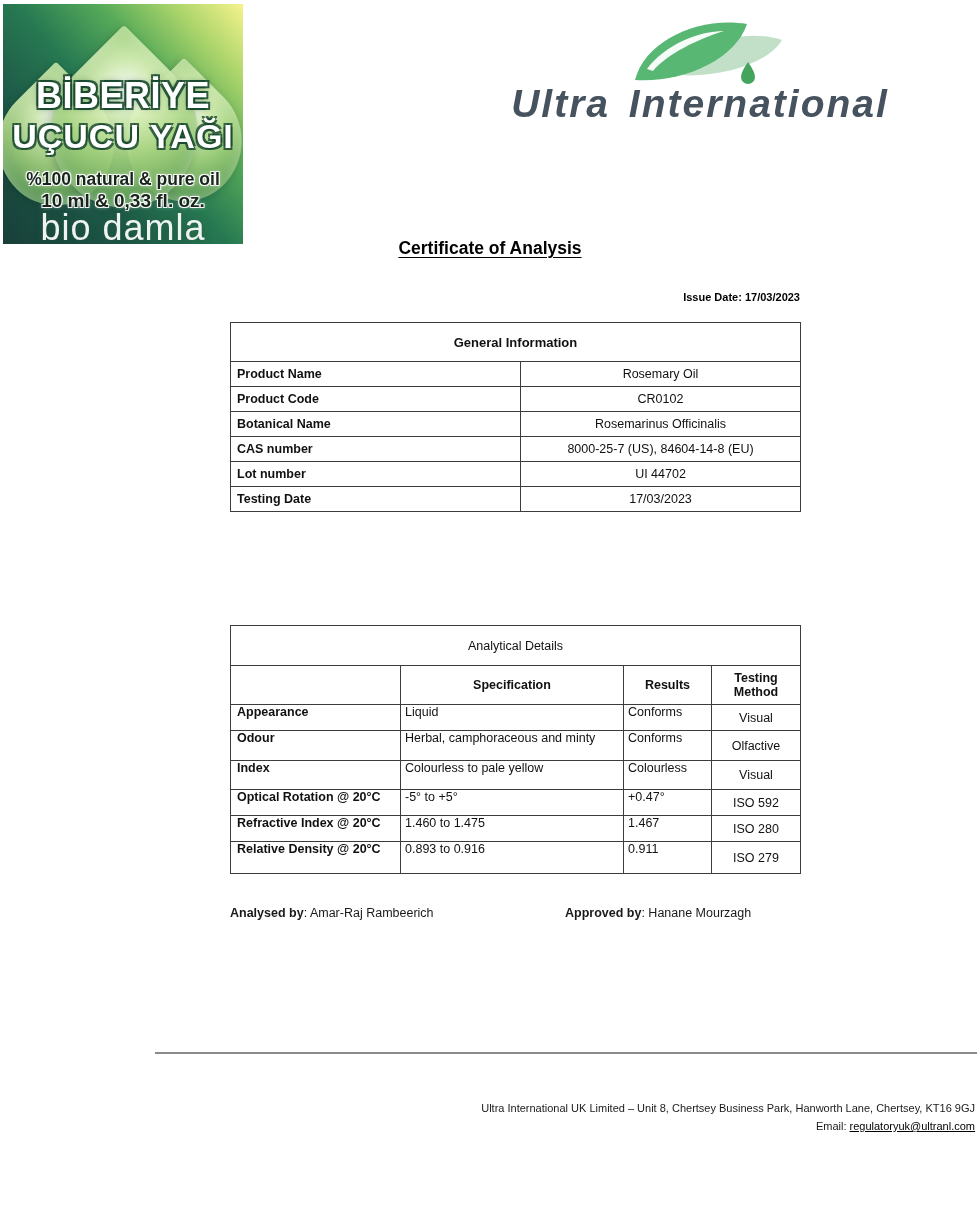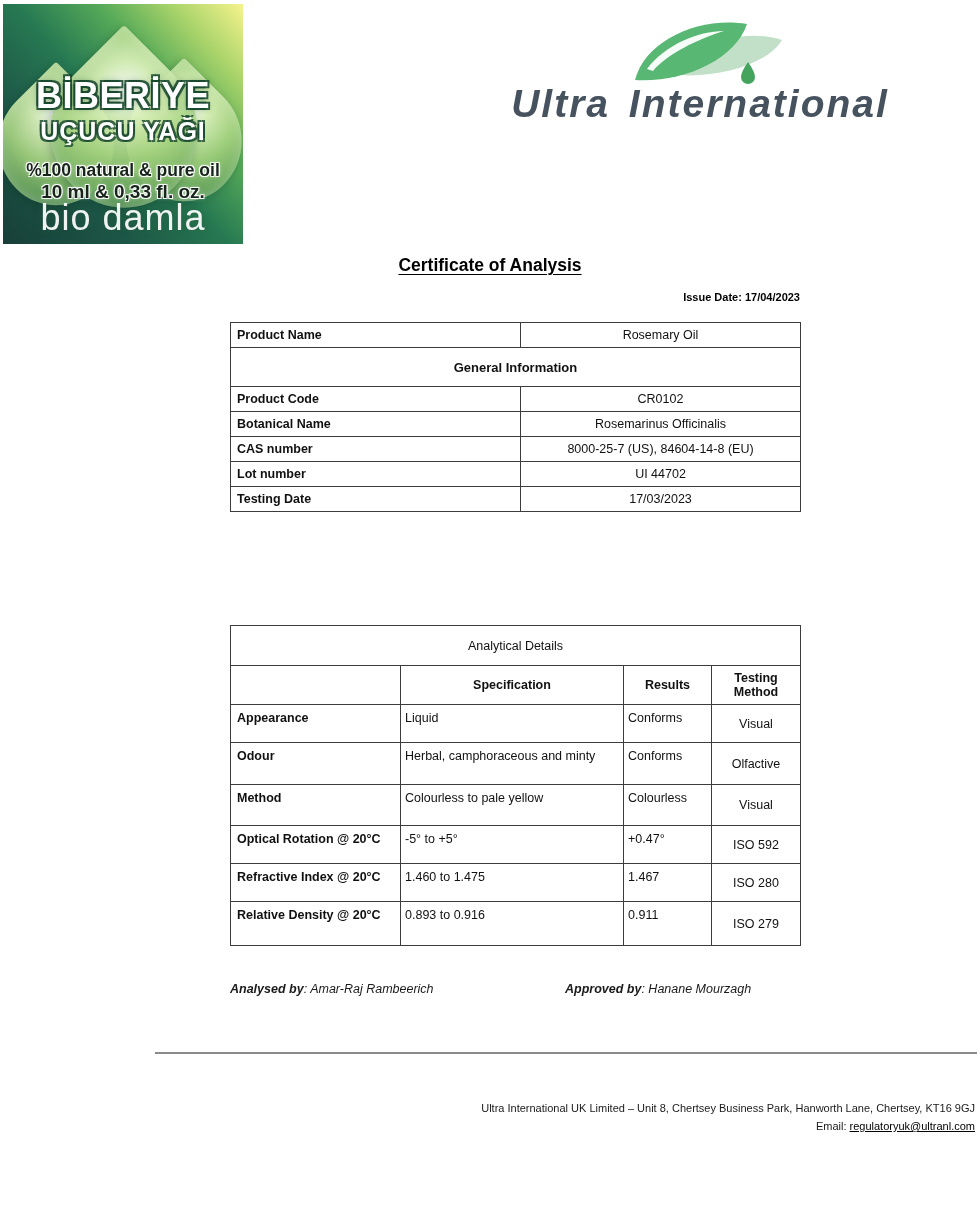--- a/index.html
+++ b/index.html
@@ -11,68 +11,68 @@
     background:linear-gradient(48deg,#173f38 0%,#1d5747 28%,#277952 50%,#55a958 68%,#a8d36a 84%,#f6f38c 100%);}
   .drop{position:absolute;transform:rotate(45deg);border-radius:4px 58% 52% 58%;
     background:radial-gradient(circle at 32% 30%,rgba(255,255,255,.95) 0%,rgba(219,240,186,.93) 20%,rgba(163,209,125,.9) 46%,rgba(108,168,92,.85) 72%,rgba(56,115,66,.8) 100%);
     box-shadow:inset 0 0 14px rgba(255,255,255,.35),0 3px 9px rgba(0,40,20,.25);}
   .drop-left{width:118px;height:118px;left:-6px;top:82px;z-index:1;}
   .drop-right{width:118px;height:118px;left:122px;top:78px;z-index:1;}
   .drop-mid{width:150px;height:150px;left:46px;top:52px;z-index:2;}
   .label-text{position:absolute;left:0;top:74px;width:100%;text-align:center;z-index:3;line-height:1.02;}
   .lbl-l1{font-size:36px;font-weight:800;color:#fff;letter-spacing:.5px;
     text-shadow:-2px -2px 0 rgba(22,70,45,.85),2px -2px 0 rgba(22,70,45,.85),-2px 2px 0 rgba(22,70,45,.85),2px 2px 0 rgba(22,70,45,.85),0 0 6px rgba(22,70,45,.55);}
-  .lbl-l2{font-size:25px;font-weight:800;color:#fff;margin-top:4px;letter-spacing:1px;
+  .lbl-l2{font-size:34px;font-weight:800;color:#fff;margin-top:4px;letter-spacing:1px;
     text-shadow:-2px -2px 0 rgba(22,70,45,.8),2px -2px 0 rgba(22,70,45,.8),-2px 2px 0 rgba(22,70,45,.8),2px 2px 0 rgba(22,70,45,.8);}
   .lbl-l3{font-size:17.5px;font-weight:700;color:#17251b;margin-top:18px;
     text-shadow:-1px -1px 0 rgba(255,255,255,.9),1px -1px 0 rgba(255,255,255,.9),-1px 1px 0 rgba(255,255,255,.9),1px 1px 0 rgba(255,255,255,.9),0 0 4px rgba(255,255,255,.8);}
   .lbl-l4{font-size:19px;font-weight:700;color:#17251b;margin-top:2px;
     text-shadow:-1px -1px 0 rgba(255,255,255,.9),1px -1px 0 rgba(255,255,255,.9),-1px 1px 0 rgba(255,255,255,.9),1px 1px 0 rgba(255,255,255,.9),0 0 4px rgba(255,255,255,.8);}
   .lbl-l5{font-size:36px;font-weight:400;color:rgba(255,255,255,.93);line-height:.95;letter-spacing:1px;
     text-shadow:0 0 7px rgba(35,85,55,.5);}
 
   
   .leaf-svg{position:absolute;left:595px;top:12px;}
   .wordmark{position:absolute;left:430px;top:82px;width:540px;text-align:center;
     font-size:39px;font-weight:700;font-style:italic;color:#47525f;letter-spacing:2px;word-spacing:6px;}
 
   
-  .coa-title{position:absolute;left:180px;top:255px;width:620px;text-align:center;
+  .coa-title{position:absolute;left:180px;top:238px;width:620px;text-align:center;
     font-size:17.5px;font-weight:700;color:#000;}
   .coa-title span{text-decoration:underline;text-underline-offset:3px;}
   .issue-date{position:absolute;left:500px;top:291px;width:300px;text-align:right;
     font-size:11px;font-weight:700;color:#000;}
 
   
   table.tbl{position:absolute;border-collapse:collapse;table-layout:fixed;
     border:1.5px solid #3c3c3c;font-size:12.5px;color:#111;}
   table.tbl th,table.tbl td{border:1px solid #3c3c3c;overflow:hidden;}
   .general{left:230px;top:322px;width:570px;}
   .general th{height:36px;font-size:13px;font-weight:700;text-align:center;}
   .general td{height:24px;padding:0;}
   .g-lbl{font-weight:700;text-align:left;padding-left:6px !important;}
   .g-val{text-align:center;}
 
   .analytical{left:230px;top:625px;width:570px;}
   .analytical th{font-weight:400;text-align:center;}
   .a-title{height:37px;font-size:12.5px;}
   .analytical .colhead th{height:38px;font-weight:700;font-size:12.5px;vertical-align:middle;padding:0 4px;}
-  .analytical td{padding:6px 4px;vertical-align:top;}
+  .analytical td{padding:0 4px;vertical-align:top;}
   .a-lbl{font-weight:700;text-align:left;padding-left:6px !important;}
   .a-spec,.a-res{text-align:left;}
   .a-mth{text-align:center;vertical-align:middle !important;}
   .analytical tr:nth-child(3) td{height:25px;}
   .analytical tr:nth-child(4) td{height:29px;}
   .analytical tr:nth-child(5) td{height:28px;}
   .analytical tr:nth-child(6) td{height:25px;}
   .analytical tr:nth-child(7) td{height:25px;}
   .analytical tr:nth-child(8) td{height:31px;}
 
   
-  .signatures{position:absolute;left:230px;top:982px;width:570px;height:20px;font-size:12.5px;font-style:italic;}
+  .signatures{position:absolute;left:230px;top:906px;width:570px;height:20px;font-size:12.5px;}
   .sig{position:absolute;top:0;white-space:nowrap;}
   .sig b{font-weight:700;}
   .sig-left{left:0;}
   .sig-right{left:335px;}
 
   
   .footer-rule{position:absolute;left:155px;top:1052px;width:822px;border-top:2px solid #8a8a8a;}
   .footer{position:absolute;left:55px;top:1099px;width:920px;text-align:right;font-size:11px;line-height:18px;color:#1a1a1a;}
   .footer a{color:#000000;text-decoration:underline;}
 </style>
@@ -98,34 +98,34 @@
     <path d="M75,62 C95,30 150,16 187,28 C172,54 116,68 75,62 Z" fill="#c2e0c8"></path>
     <path d="M40,68 C50,28 105,4 152,12 C140,48 88,71 40,68 Z" fill="#58b873"></path>
     <path d="M52,57 C70,33 103,19 129,19 C103,27 72,42 58,59 Z" fill="#ffffff" opacity="0.95"></path>
     <path d="M153,50 q7,10 7,15 a7,7 0 1,1 -14,0 q0,-5 7,-15 z" fill="#44a45e"></path>
   </svg>
   <div class="wordmark">Ultra International</div>
 
   <div class="coa-title">
     <span>Certificate of Analysis</span>
   </div>
-  <div class="issue-date">Issue Date: 17/04/2023</div>
+  <div class="issue-date">Issue Date: 17/03/2023</div>
 
   <table class="tbl general">
     <colgroup>
         <col style="width:290px">
         <col style="width:280px">
       </colgroup>
     <tbody>
         <tr>
+      <th colspan="2">General Information</th>
+    </tr>
+    <tr>
       <td class="g-lbl">Product Name</td>
       <td class="g-val">Rosemary Oil</td>
-    </tr>
-    <tr>
-      <th colspan="2">General Information</th>
     </tr>
     <tr>
       <td class="g-lbl">Product Code</td>
       <td class="g-val">CR0102</td>
     </tr>
     <tr>
       <td class="g-lbl">Botanical Name</td>
       <td class="g-val">Rosemarinus Officinalis</td>
     </tr>
     <tr>
@@ -166,21 +166,21 @@
       <td class="a-res">Conforms</td>
       <td class="a-mth">Visual</td>
     </tr>
     <tr>
       <td class="a-lbl">Odour</td>
       <td class="a-spec">Herbal, camphoraceous and minty</td>
       <td class="a-res">Conforms</td>
       <td class="a-mth">Olfactive</td>
     </tr>
     <tr>
-      <td class="a-lbl">Method</td>
+      <td class="a-lbl">Index</td>
       <td class="a-spec">Colourless to pale yellow</td>
       <td class="a-res">Colourless</td>
       <td class="a-mth">Visual</td>
     </tr>
     <tr>
       <td class="a-lbl">Optical Rotation @ 20°C</td>
       <td class="a-spec">-5° to +5°</td>
       <td class="a-res">+0.47°</td>
       <td class="a-mth">ISO 592</td>
     </tr>

